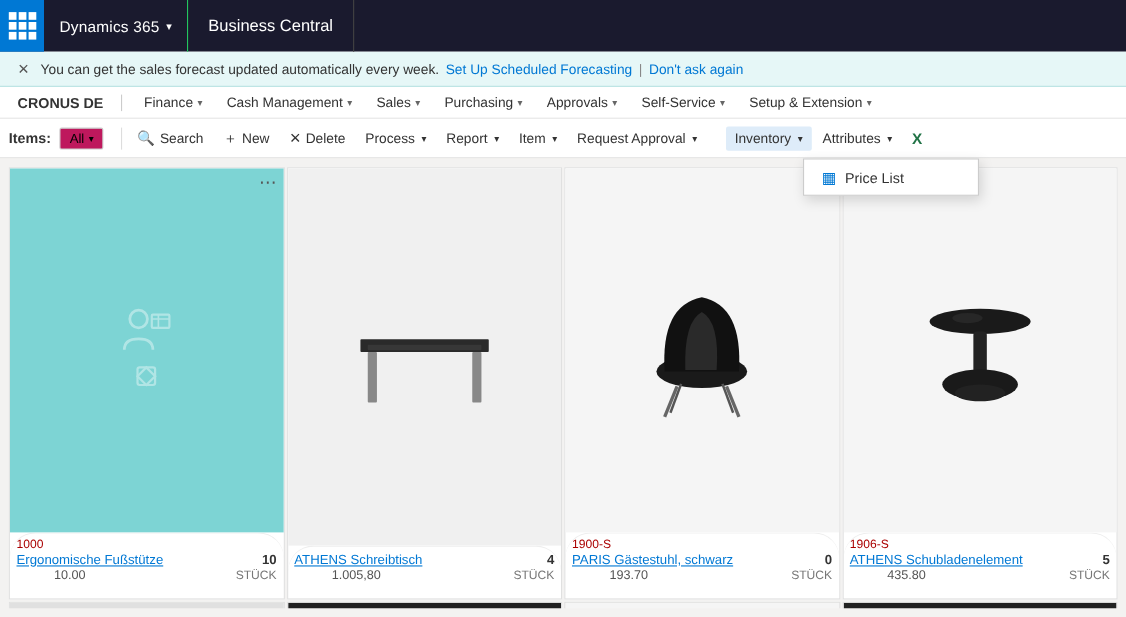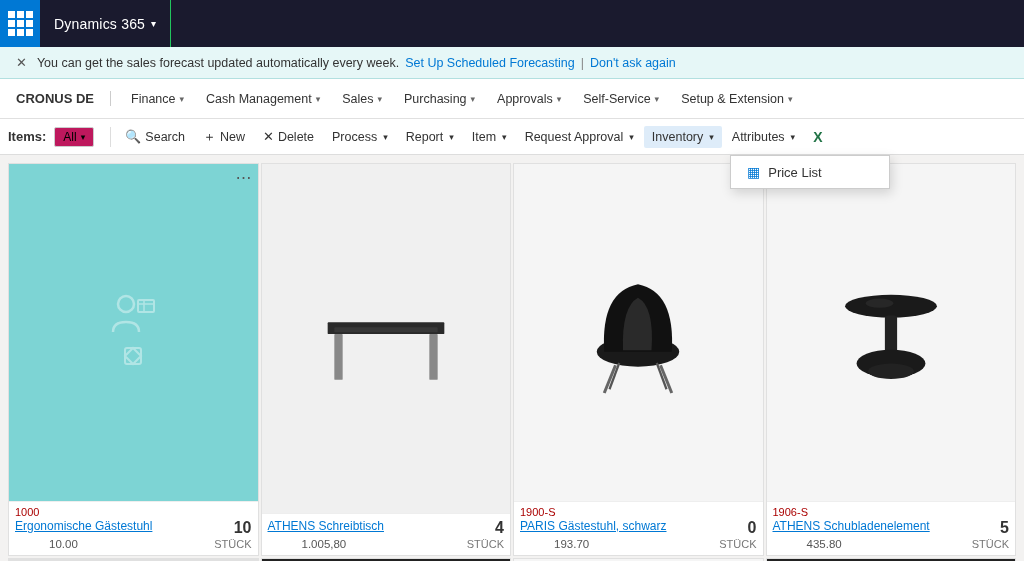--- a/index.html
+++ b/index.html
@@ -80,21 +80,21 @@
     }
     .info-banner a { color: #0078d4; text-decoration: none; cursor: pointer; }
     .info-banner .sep { color: #888; }
 
     
     .company-nav {
       background: white;
       border-bottom: 1px solid #e0e0e0;
       display: flex;
       align-items: center;
-      height: 40px;
+      height: 29px;
       padding: 0 16px;
     }
     .company-name {
       font-weight: 600;
       font-size: 13px;
       color: #333;
       padding-right: 16px;
       border-right: 1px solid #ccc;
       margin-right: 10px;
     }
@@ -150,21 +150,21 @@
       align-items: center;
       gap: 4px;
       padding: 4px 8px;
       font-size: 12.5px;
       cursor: pointer;
       border-radius: 2px;
       color: #333;
       white-space: nowrap;
     }
     .tb-btn .icon { font-size: 13px; }
-    .tb-btn.active { background: #deecf9; }
+    .tb-btn.active { background: #deecf9; margin-left: 16px; }
     .tb-btn-chevron { font-size: 9px; margin-left: 2px; }
 
     
     .content {
       background: #f3f2f1;
       height: calc(561px - 47px - 29px - 40px - 36px);
       overflow: hidden;
       padding: 8px;
       position: relative;
     }
@@ -202,43 +202,44 @@
       position: absolute;
       top: 6px;
       right: 6px;
       font-size: 16px;
       color: #555;
       cursor: pointer;
       line-height: 1;
     }
 
     .item-info {
-      padding: 4px 6px 5px;
+      padding: 4px 6px 15px;
       border-top: 1px solid #eee;
+      border-radius: 23px;
     }
     .item-code {
       font-size: 11px;
       color: #a00;
     }
     .item-name-row {
       display: flex;
       align-items: flex-start;
       justify-content: space-between;
       margin-top: 1px;
     }
     .item-name {
       font-size: 12px;
       color: #0078d4;
       text-decoration: underline;
       cursor: pointer;
       flex: 1;
       margin-right: 4px;
     }
     .item-qty {
-      font-size: 16px;
+      font-size: 12px;
       font-weight: 600;
       color: #333;
     }
     .item-price-row {
       display: flex;
       justify-content: space-between;
       margin-top: 1px;
     }
     .item-price { font-size: 11.5px; color: #555; margin-left: 34px; }
     .item-unit { font-size: 11px; color: #777; }
@@ -283,20 +284,23 @@
         <div class="waffle-dot"></div>
         <div class="waffle-dot"></div>
       <div class="waffle-dot"></div>
         <div class="waffle-dot"></div>
         <div class="waffle-dot"></div>
     </div>
   </div>
   <div class="top-bar-dynamics">
     <span>Dynamics 365</span>
     <span class="chevron">▾</span>
+  </div>
+  <div class="top-bar-bc">
+    <span>Business Central</span>
   </div>
 </div>
 
 <div class="info-banner">
   <span class="close-x">✕</span>
   <span>You can get the sales forecast updated automatically every week.</span>
   <a>Set Up Scheduled Forecasting</a>
   <span class="sep">|</span>
   <a>Don't ask again</a>
 </div>
@@ -406,21 +410,21 @@
           </svg>
           <svg width="32" height="32" viewBox="0 0 32 32">
             <rect x="8" y="8" width="16" height="16" rx="2" fill="none" stroke="white" stroke-width="2"></rect>
             <path d="M8 16 L16 8 L24 16 L16 24 Z" fill="none" stroke="white" stroke-width="2"></path>
           </svg>
         </div>
       </div>
       <div class="item-info">
         <div class="item-code">1000</div>
         <div class="item-name-row">
-          <span class="item-name">Ergonomische Gästestuhl</span>
+          <span class="item-name">Ergonomische Fußstütze</span>
           <span class="item-qty">10</span>
         </div>
         <div class="item-price-row">
           <span class="item-price">10.00</span>
           <span class="item-unit">STÜCK</span>
         </div>
       </div>
     </div>
 
     <div class="item-card">

